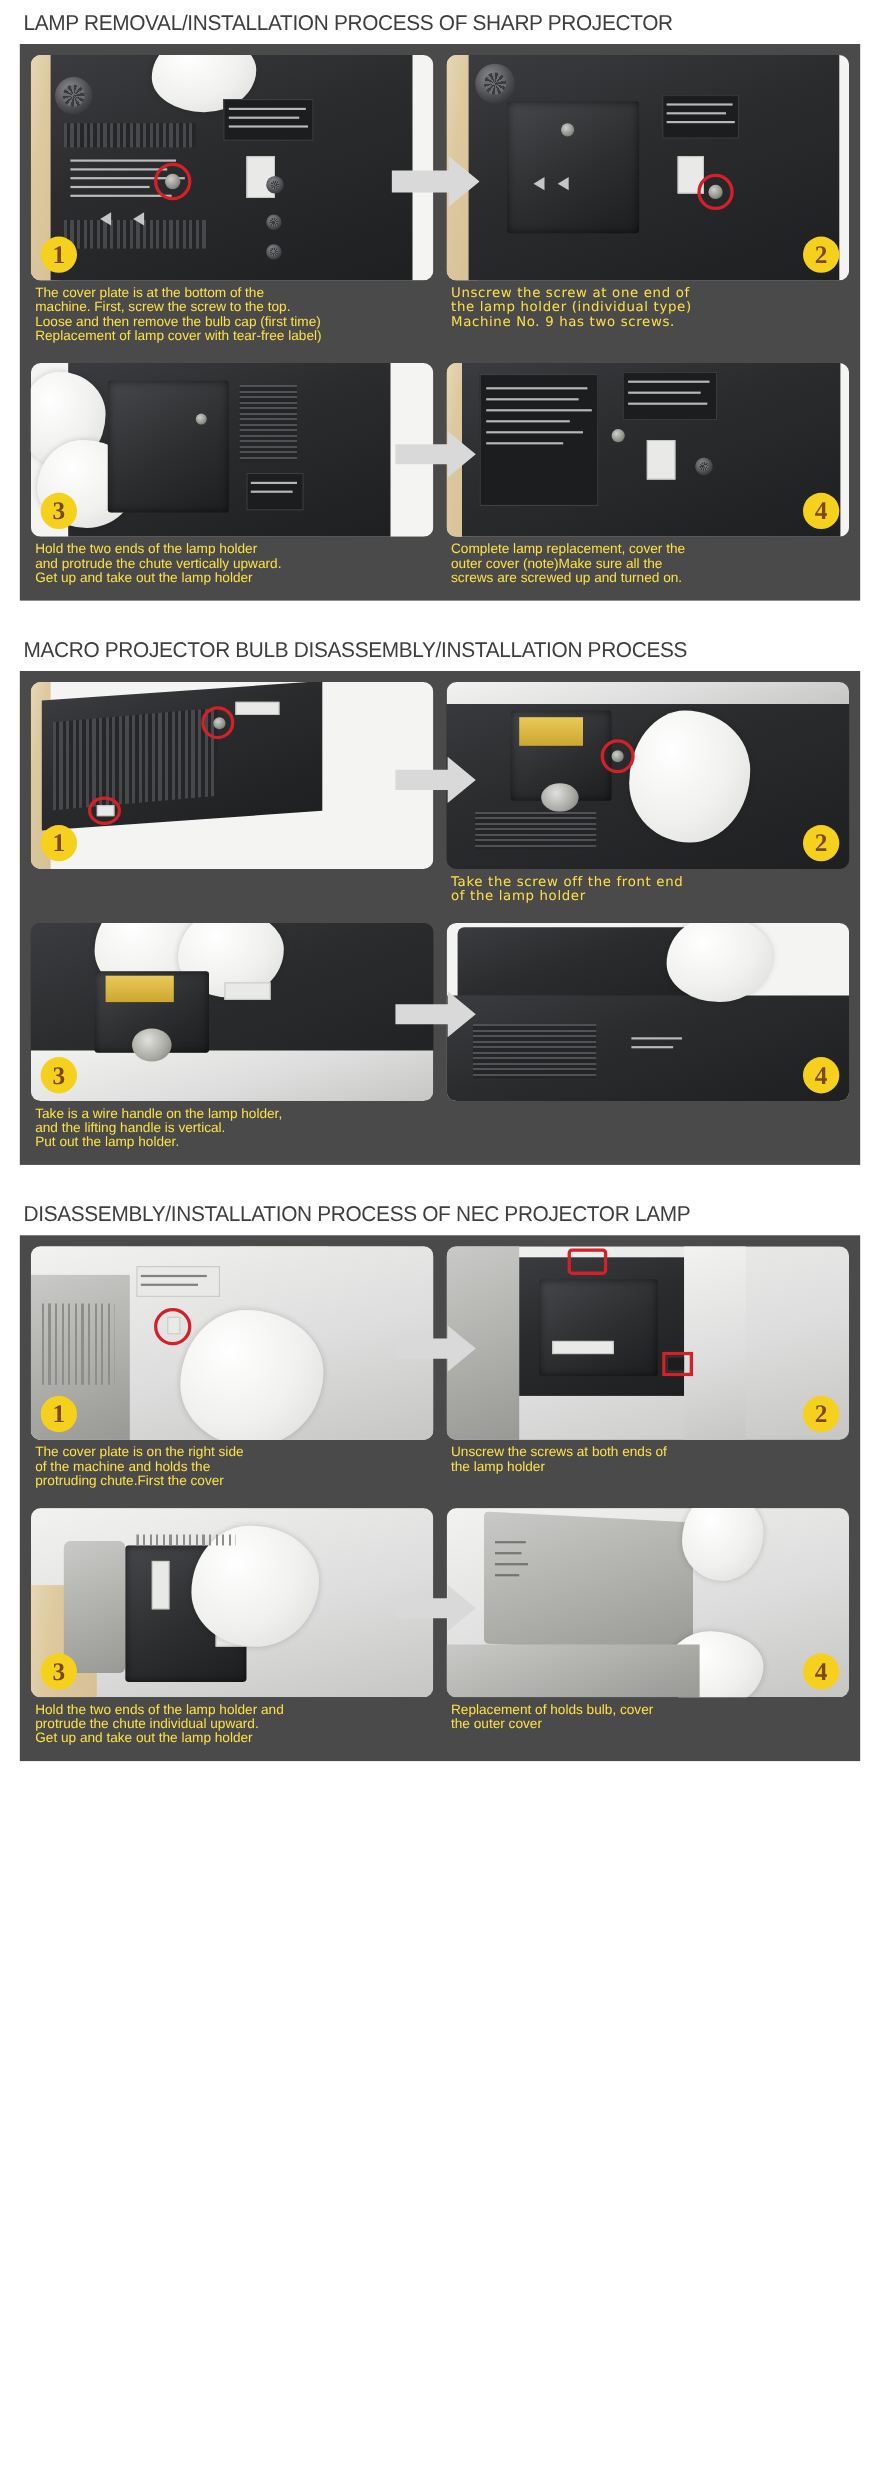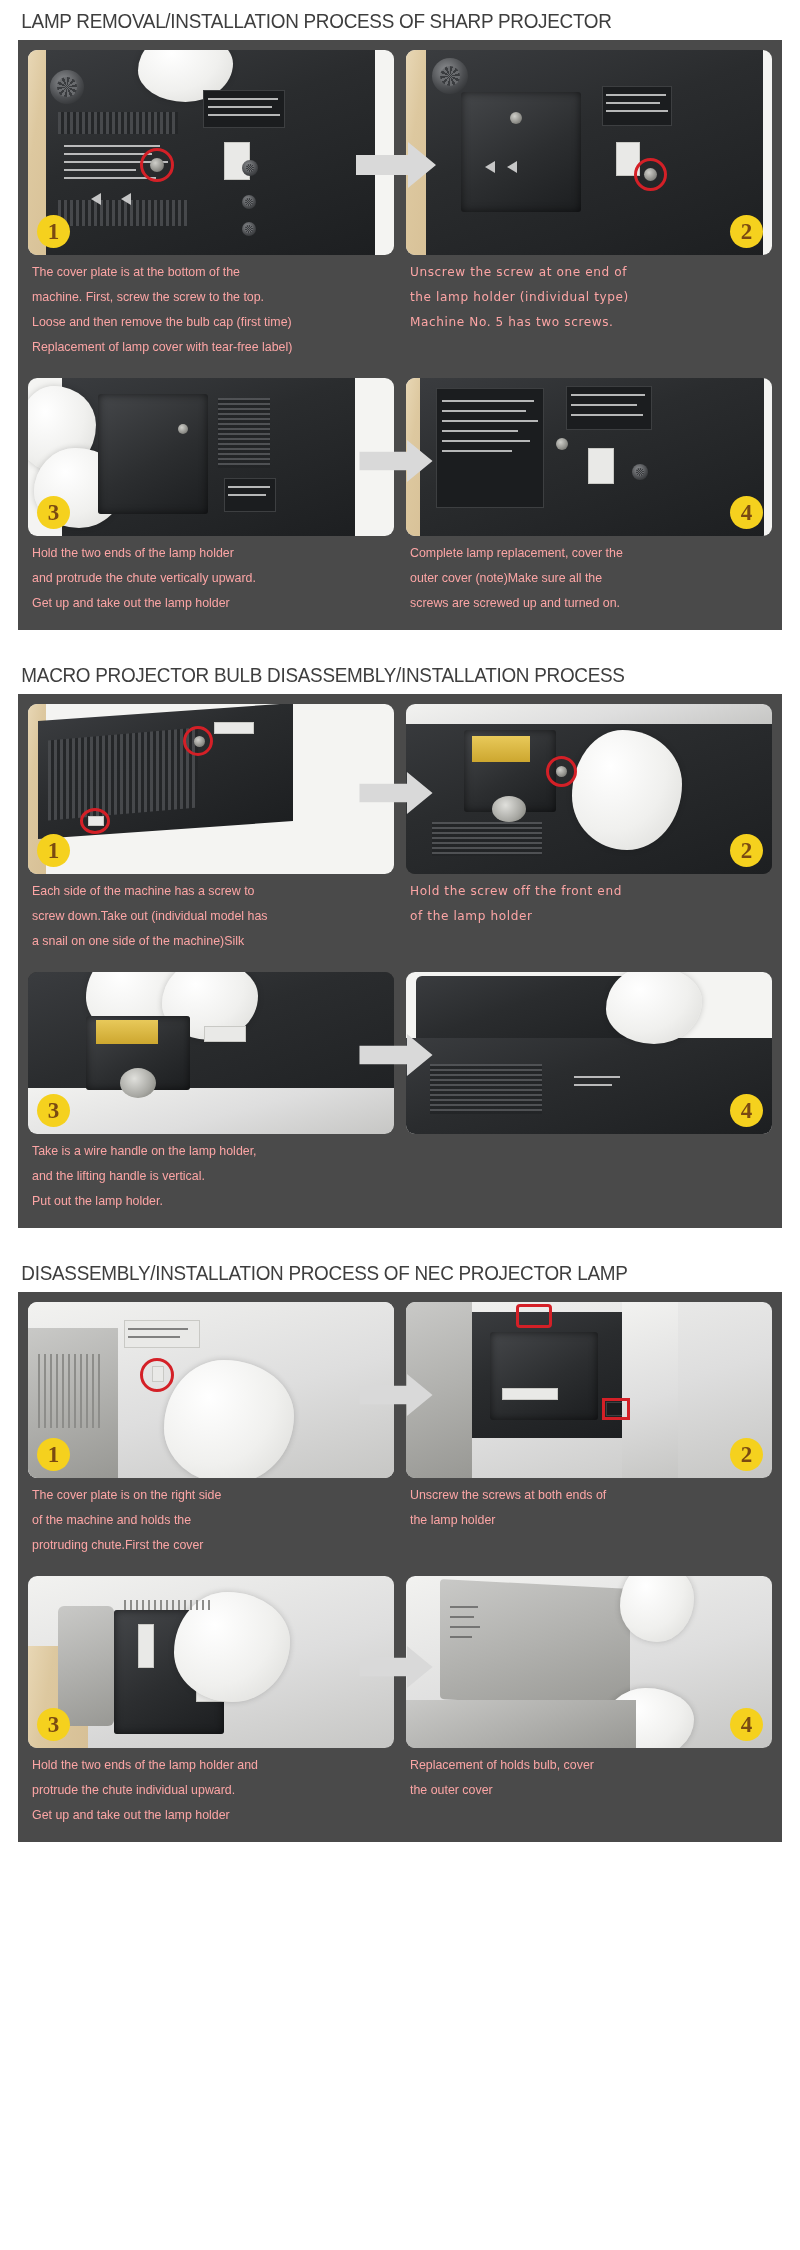--- a/index.html
+++ b/index.html
@@ -68,24 +68,24 @@
     font-weight: 700;
     display: flex;
     align-items: center;
     justify-content: center;
     line-height: 1;
     z-index: 6;
   }
   .badge.right { left: auto; right: 9px; }
 
   .caption {
-    color: #fca5a5;
+    color: #fde047;
     font-family: "Liberation Sans", sans-serif;
     font-size: 12.4px;
-    line-height: 25px;
+    line-height: 13px;
     padding: 5px 2px 8px 4px;
     white-space: pre-line;
   }
   .caption.mono {
     font-family: "DejaVu Sans", sans-serif;
     letter-spacing: 0.6px;
     font-size: 12.1px;
   }
 
   
@@ -263,21 +263,21 @@
               <div class="txtline" style="left:200px;top:52px;width:54px;"></div>
               <div class="txtline" style="left:200px;top:60px;width:62px;"></div>
               <div class="label-tag" style="left:210px;top:92px;width:24px;height:34px;"></div>
               <div class="screw" style="left:238px;top:118px;width:13px;height:13px;"></div>
               <div class="redcircle" style="left:228px;top:108px;width:33px;height:33px;"></div>
             </div>
             <div class="badge right">2</div>
           </div>
           <div class="caption mono">Unscrew the screw at one end of
 the lamp holder (individual type)
-Machine No. 5 has two screws.</div>
+Machine No. 9 has two screws.</div>
         </div>
 
         <svg class="arrow" width="80" height="46" viewBox="0 0 80 46" style="left:328px;top:92px;">
           <path d="M0 13 H52 V0 L80 23 L52 46 V33 H0 Z" fill="#d9d9d9"></path>
         </svg>
       </div>
 
       <div class="gap-sm"></div>
 
       <div class="grid-row" style="position:relative;">
@@ -354,41 +354,38 @@
               <div class="dark-body" style="left:10px;top:8px;width:255px;height:118px;transform:skewY(-4deg);"></div>
               <div class="grill" style="left:20px;top:30px;width:150px;height:80px;transform:skewY(-5deg);"></div>
               <div class="label-tag" style="left:186px;top:18px;width:40px;height:12px;"></div>
               <div class="screw" style="left:166px;top:32px;width:11px;height:11px;"></div>
               <div class="redcircle" style="left:155px;top:22px;width:30px;height:30px;"></div>
               <div class="redcircle" style="left:52px;top:104px;width:30px;height:26px;"></div>
               <div class="label-tag" style="left:60px;top:112px;width:16px;height:10px;"></div>
             </div>
             <div class="badge">1</div>
           </div>
-          <div class="caption">Each side of the machine has a screw to
-screw down.Take out (individual model has
-a snail on one side of the machine)Silk</div>
         </div>
 
         <div class="cell">
           <div class="photo" style="height:170px">
             <div class="photo-inner">
               <div class="dark-body" style="left:0;top:0;width:100%;height:100%;"></div>
               <div class="case-light" style="left:0;top:0;width:100%;height:20px;"></div>
               <div class="lamp-module" style="left:58px;top:26px;width:92px;height:82px;"></div>
               <div class="gold-tag" style="left:66px;top:32px;width:58px;height:26px;"></div>
               <div class="silver-cyl" style="left:86px;top:92px;width:34px;height:26px;"></div>
               <div class="glove" style="left:166px;top:26px;width:110px;height:120px;"></div>
               <div class="screw" style="left:150px;top:62px;width:11px;height:11px;"></div>
               <div class="redcircle" style="left:140px;top:52px;width:31px;height:31px;"></div>
               <div class="grill-h" style="left:26px;top:118px;width:110px;height:34px;"></div>
             </div>
             <div class="badge right">2</div>
           </div>
-          <div class="caption mono">Hold the screw off the front end
+          <div class="caption mono">Take the screw off the front end
 of the lamp holder</div>
         </div>
 
         <svg class="arrow" width="76" height="42" viewBox="0 0 80 46" style="left:330px;top:68px;">
           <path d="M0 13 H52 V0 L80 23 L52 46 V33 H0 Z" fill="#d9d9d9"></path>
         </svg>
       </div>
 
       <div class="gap-sm"></div>
 

